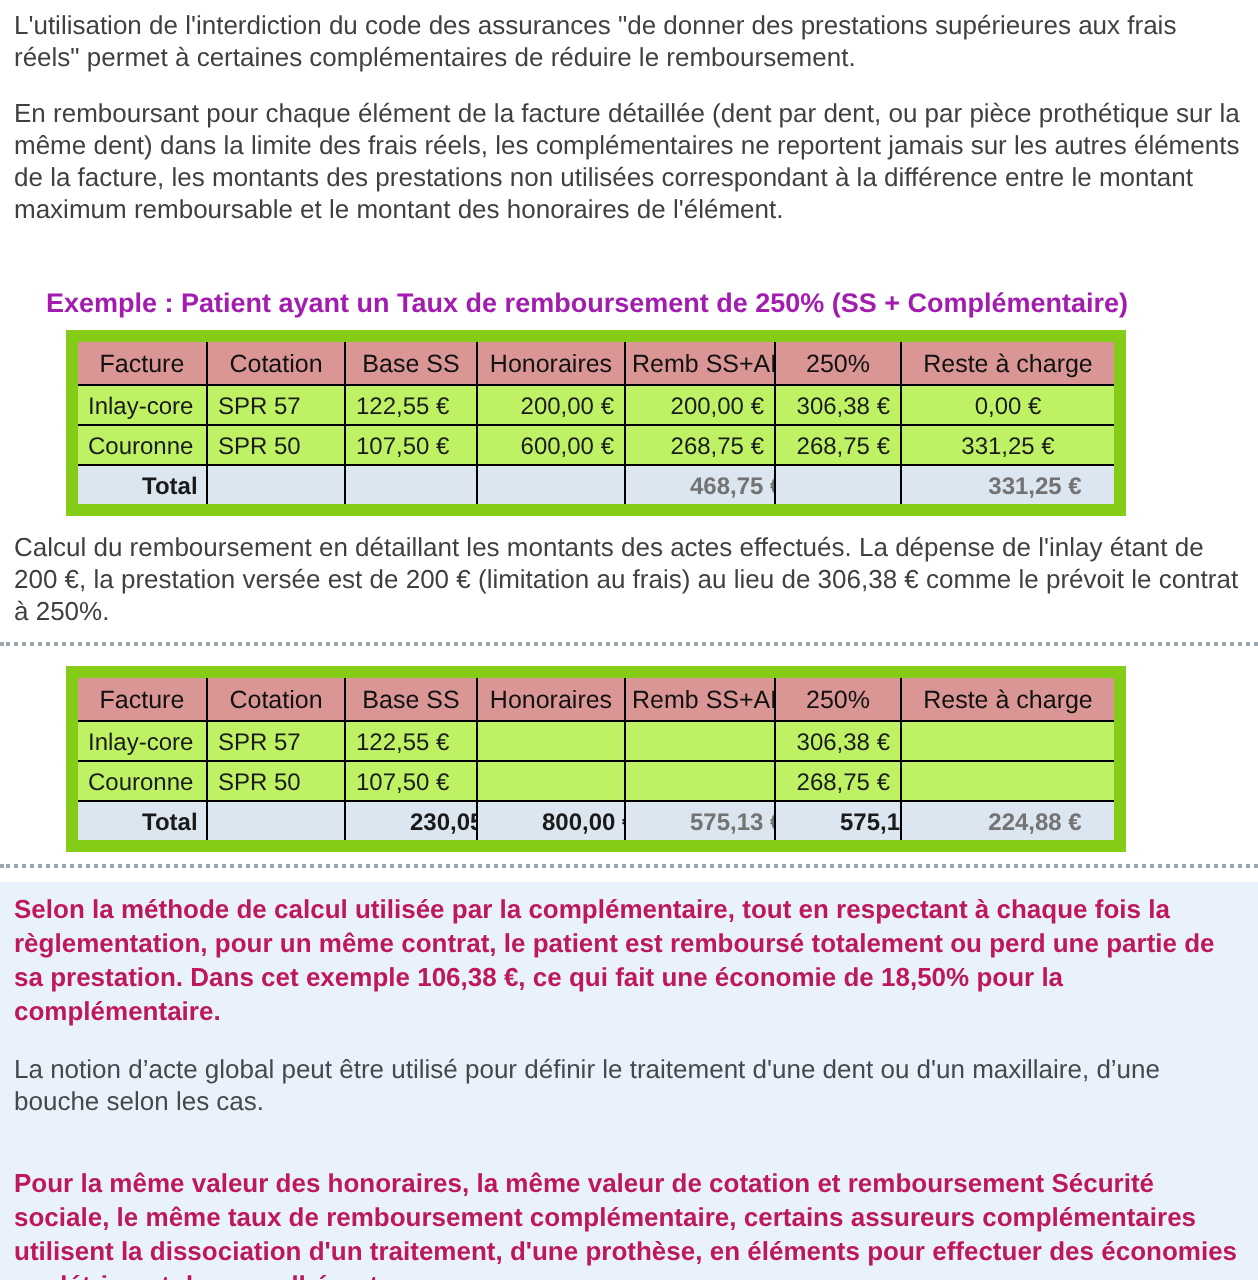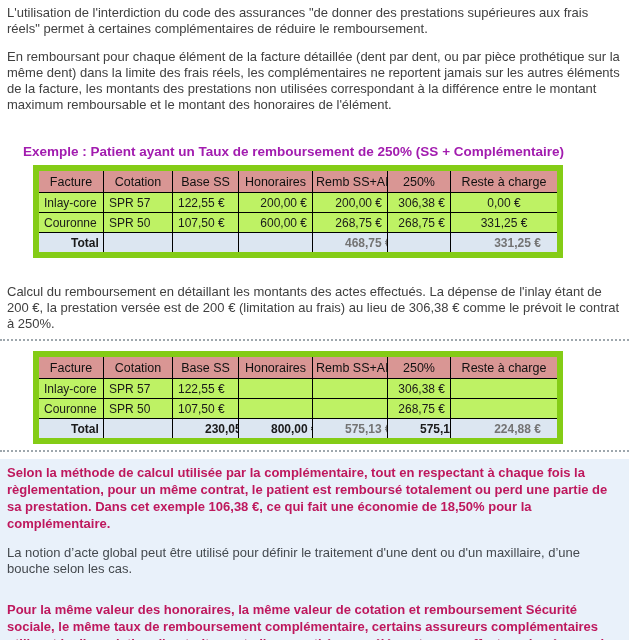--- a/index.html
+++ b/index.html
@@ -5,21 +5,21 @@
   html,body{margin:0;padding:0;background:#ffffff;}
   body{
     width:629px;height:640px;overflow:hidden;
     font-family:"Liberation Sans","DejaVu Sans",sans-serif;
     font-size:13px;color:#404040;
   }
   .doc{padding:5px 7px 0 7px;}
   .para{margin:0;line-height:16px;}
   .p1{margin-bottom:12px;}
   .p2{margin-bottom:31px;}
-  .p3{margin:26px 0 7px 0;}
+  .p3{margin:8px 0 7px 0;}
   .p4{margin:9px 0 6px 0;}
   .example-heading{
     color:#a21caf;font-weight:bold;font-size:13.5px;
     margin:0 0 6px 16px;line-height:15px;
   }
   table.calc{
     border-collapse:collapse;table-layout:fixed;
     margin-left:26px;width:522px;
     border:6px solid #84cc16;
     font-size:12px;color:#1a1a1a;

